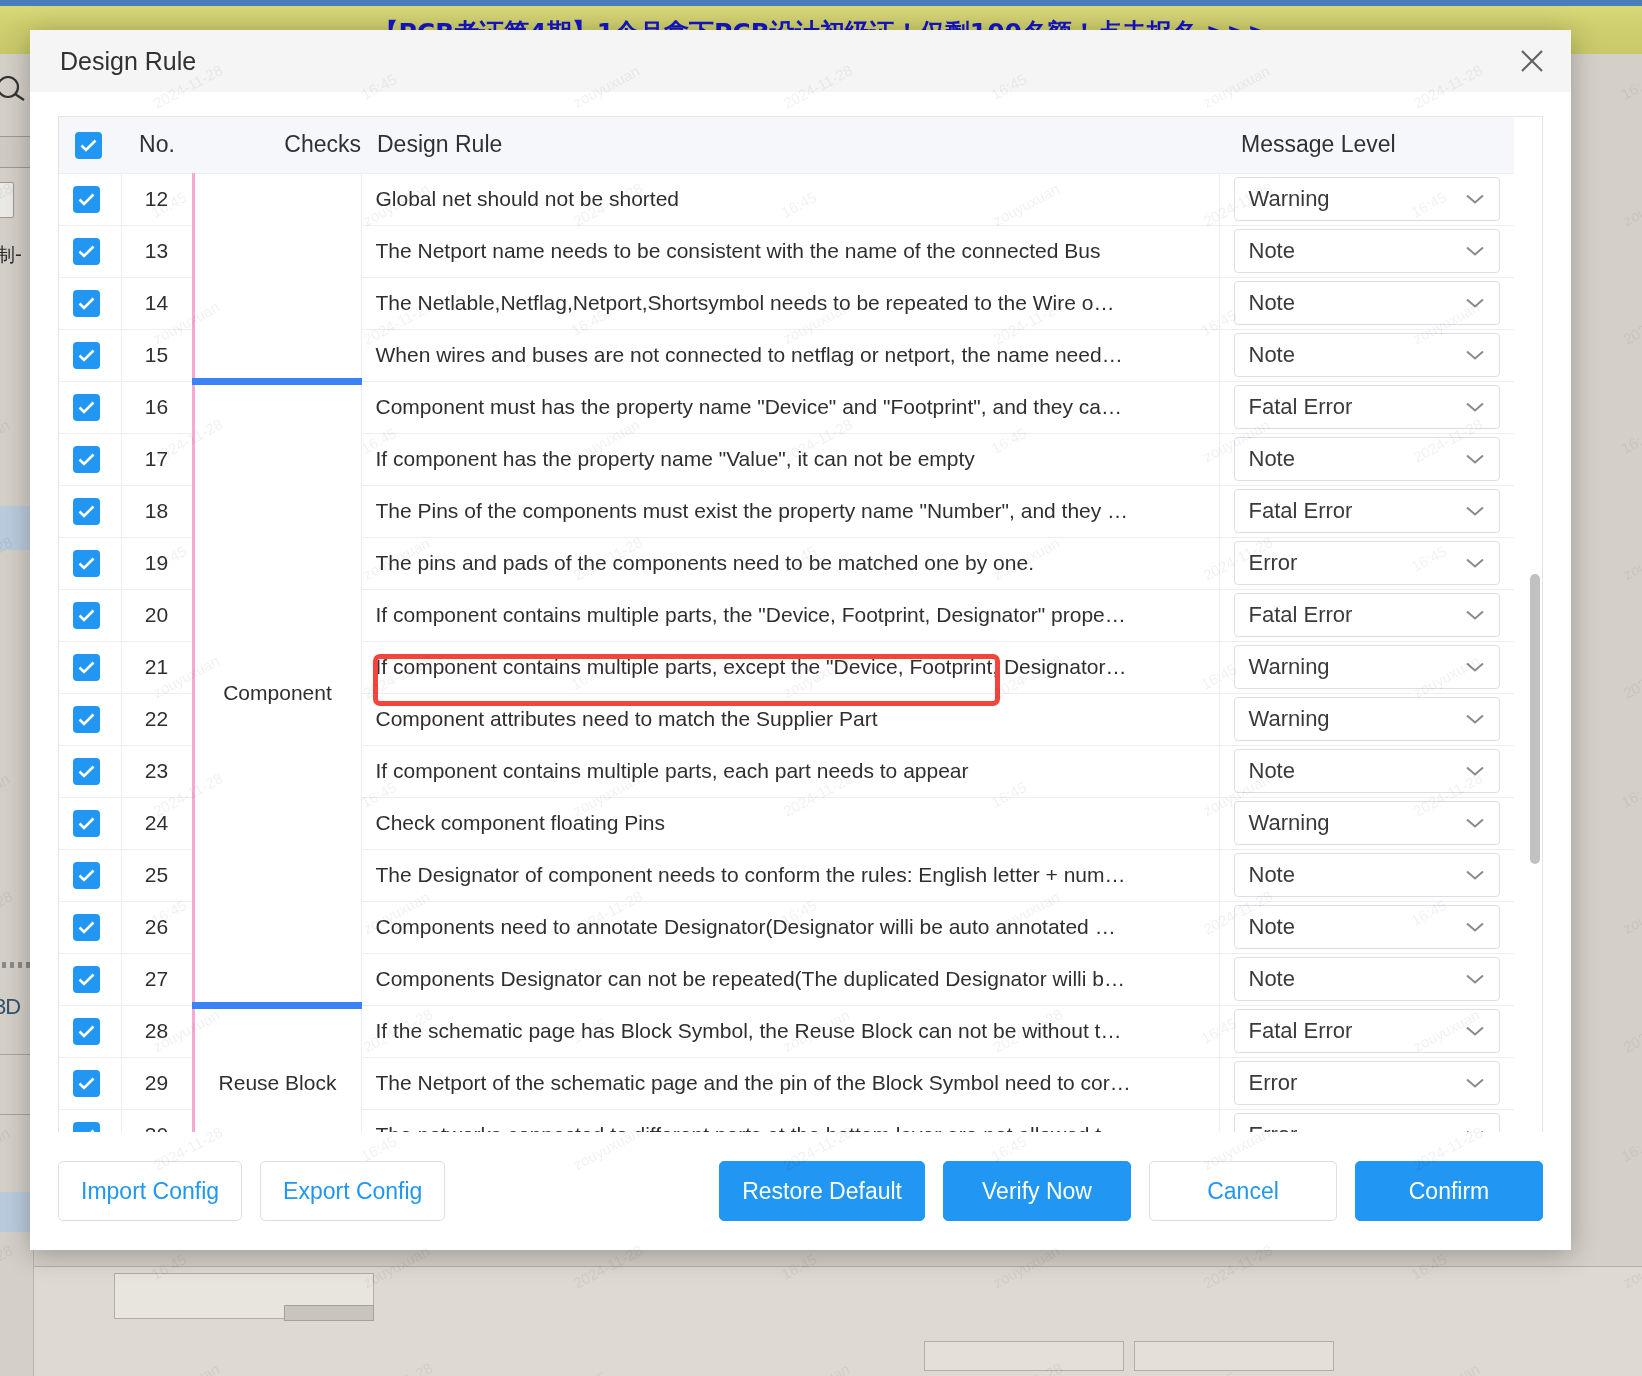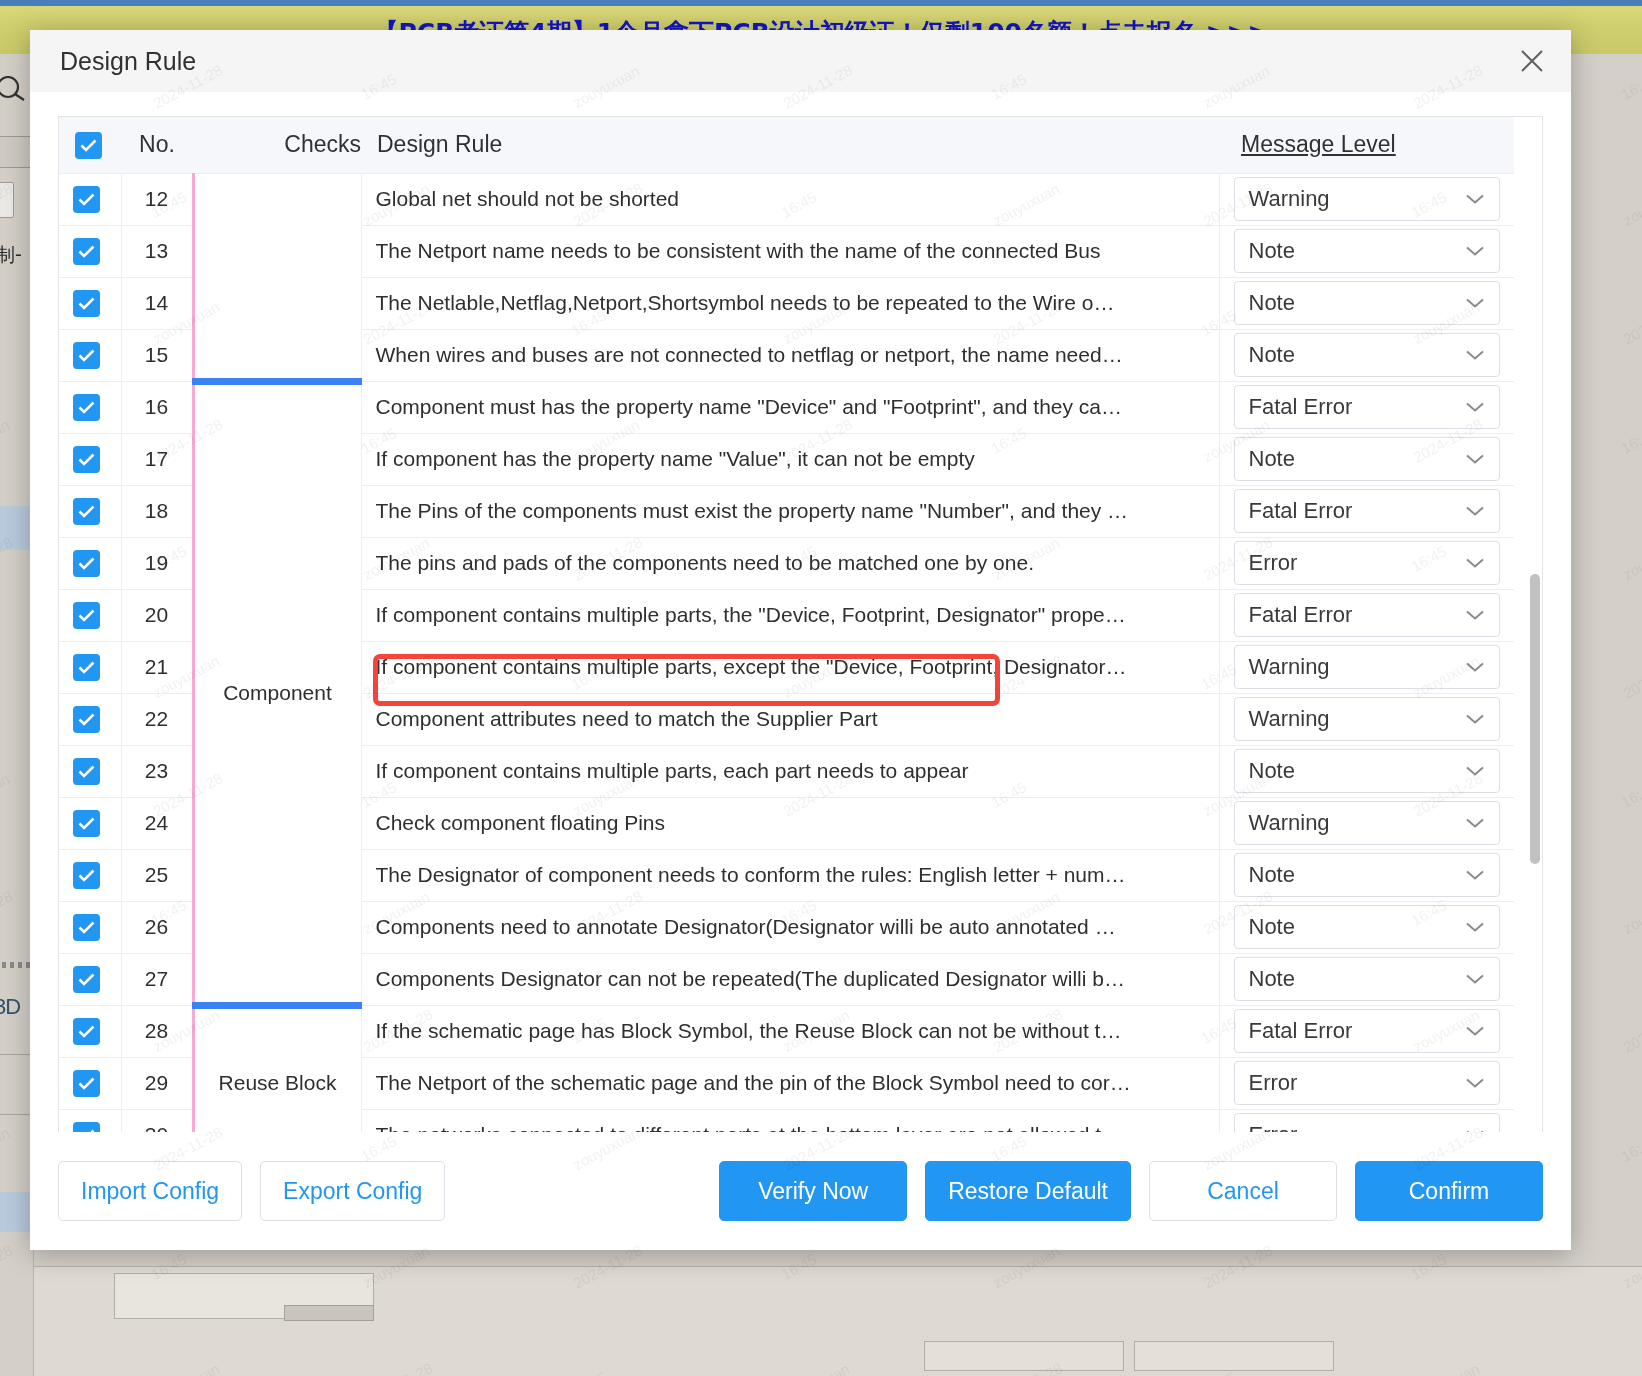--- a/index.html
+++ b/index.html
@@ -128,21 +128,21 @@
   table.rules thead th {
     background:#f5f7fa; height: 56px;
     font-size: 23px; font-weight: normal; color: #303133;
     border-bottom: 1px solid #ebeef5;
     text-align: left; padding: 0 16px;
     font-family:"Liberation Sans", sans-serif;
   }
   table.rules thead th.th-check { padding-left: 16px; }
   table.rules thead th.th-no { text-align:center; padding:0; }
   table.rules thead th.th-checks { text-align:right; padding:0; }
-  table.rules thead th.th-level { padding-left: 22px; text-decoration: underline; }
+  table.rules thead th.th-level { padding-left: 22px; }
 
   table.rules tbody td {
     height: 52px; border-bottom: 1px solid #ebeef5;
     font-size: 21px; color: #2f2f2f; padding: 0 14px;
     font-family:"Liberation Sans", sans-serif;
     overflow:hidden; white-space:nowrap; text-overflow:ellipsis;
   }
   td.td-check { border-right:1px solid #ebeef5; text-align:left; padding-left:16px; }
   td.td-no    { border-right:3px solid #f9a8d4; text-align:center; padding:0; }
   td.td-checks{ border-right:1px solid #ebeef5; text-align:center; padding:0;
@@ -686,22 +686,22 @@
 
     <div id="highlight-box"></div>
   </div>
 
   <div id="dialog-footer">
     <div class="footer-left">
       <div class="btn btn-plain" id="btn-import">Import Config</div>
       <div class="btn btn-plain" id="btn-export">Export Config</div>
     </div>
     <div class="footer-right">
+      <div class="btn btn-primary" id="btn-restore">Restore Default</div>
       <div class="btn btn-primary" id="btn-verify">Verify Now</div>
-      <div class="btn btn-primary" id="btn-restore">Restore Default</div>
       <div class="btn btn-plain" id="btn-cancel">Cancel</div>
       <div class="btn btn-primary" id="btn-confirm">Confirm</div>
     </div>
   </div>
 </div>
 
 <div id="watermark">
     <div class="wm-t" style="left: -60px; top: -40px;"></div>
     <div class="wm-t" style="left: 150px; top: -40px;"></div>
     <div class="wm-t" style="left: -60px; top: 78px;"></div>

